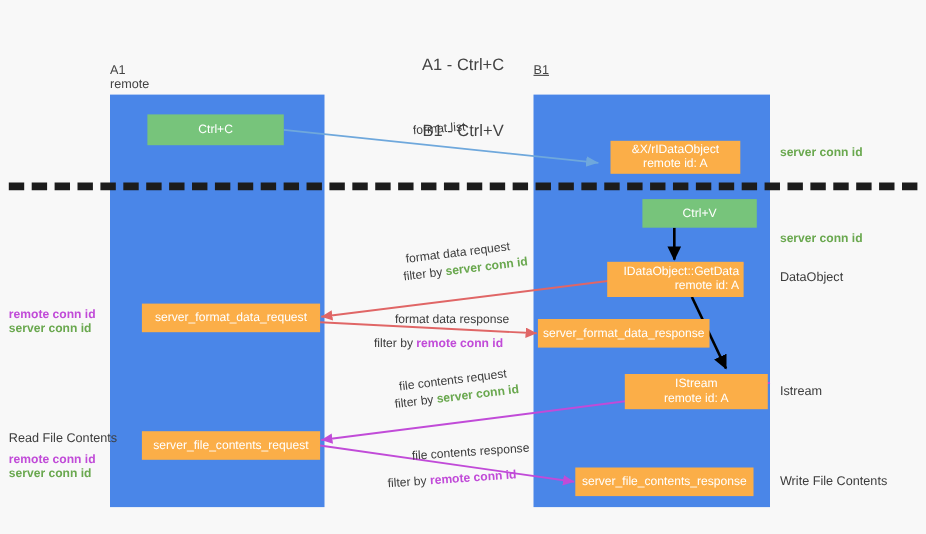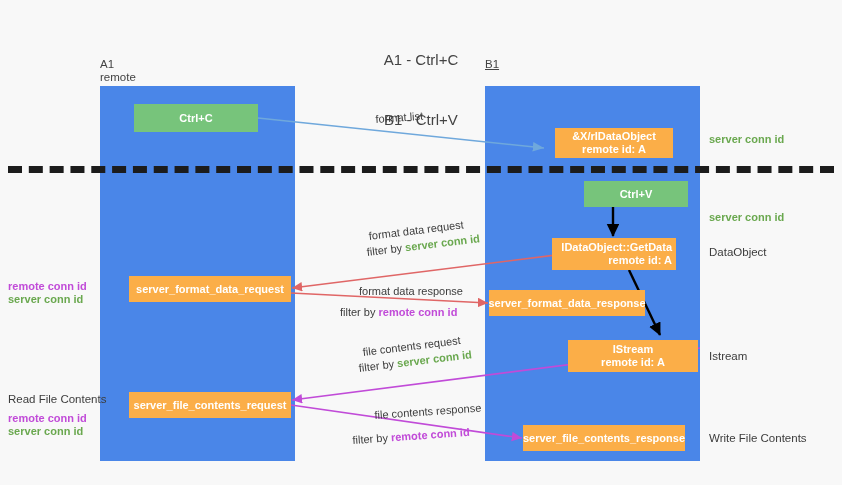--- a/index.html
+++ b/index.html
@@ -59,21 +59,20 @@
     display: flex;
     flex-direction: column;
     align-items: center;
     justify-content: center;
     font-size: 11px;
     line-height: 13px;
     color: #ffffff;
     text-align: center;
     padding: 12px 4px;
     white-space: nowrap;
-    font-weight: bold;
   }
   .box.green { background: #77c47b; }
   .box.orange { background: #fbae48; }
 
   
   .lbl {
     position: absolute;
     font-size: 11px;
     line-height: 14px;
     white-space: nowrap;

